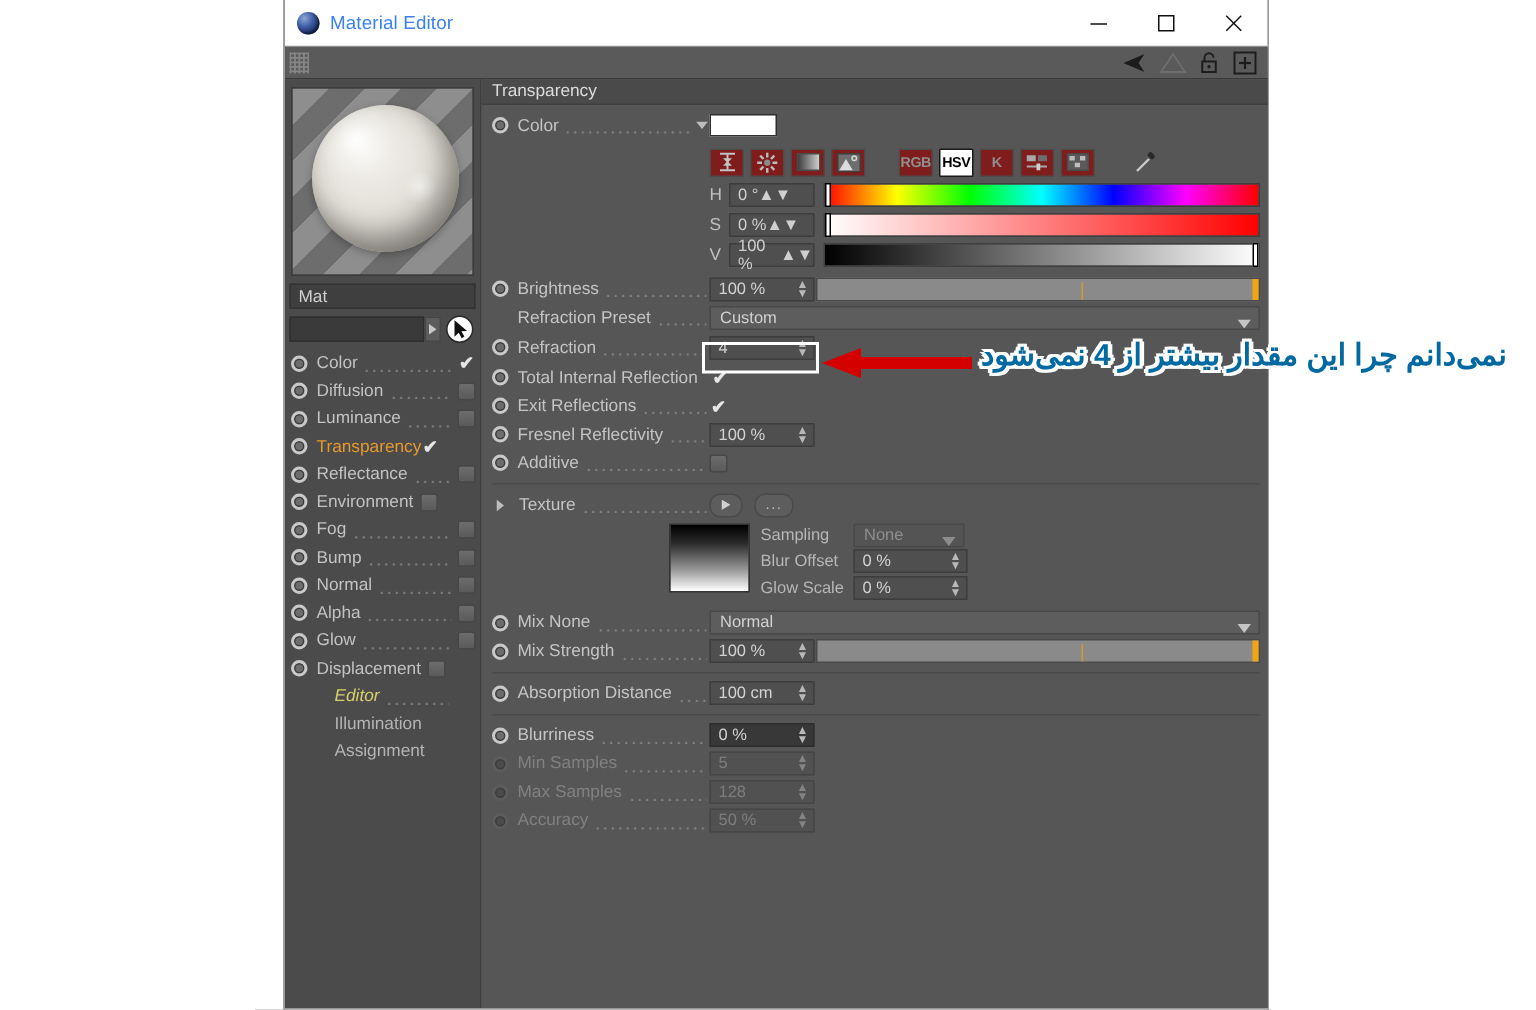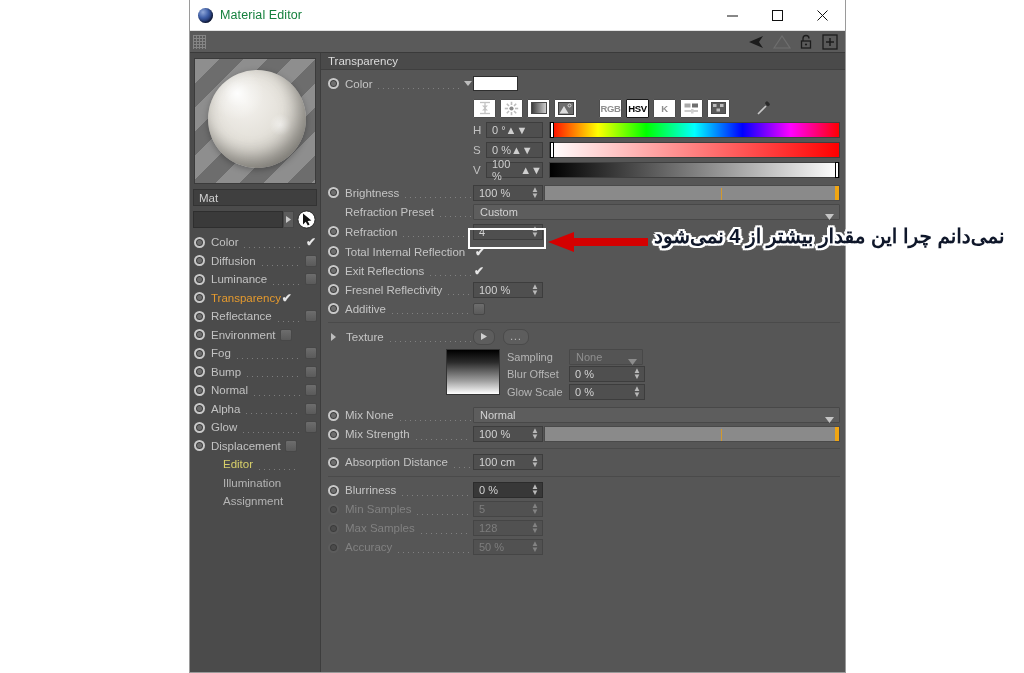--- a/index.html
+++ b/index.html
@@ -25,21 +25,21 @@
     height: 31px; background: #ffffff; flex: 0 0 31px;
     display: flex; align-items: center;
     border-bottom: 1px solid #e2e2e2;
   }
   .tb-icon { width: 30px; display: flex; align-items: center; justify-content: center; }
   .tb-sphere {
     width: 15px; height: 15px; border-radius: 50%;
     background: radial-gradient(circle at 33% 28%, #8fa7d8 0%, #3f5fa8 38%, #1d2f63 70%, #0e1736 100%);
     box-shadow: inset -1px -1px 2px rgba(0,0,0,.5);
   }
-  .tb-title { font-size: 12.5px; color: #15803d; letter-spacing: .1px; }
+  .tb-title { font-size: 12.5px; color: #3b82f6; letter-spacing: .1px; }
   .tb-spacer { flex: 1; }
   .tb-btn {
     width: 45px; height: 31px; display: flex; align-items: center; justify-content: center;
     color: #111; font-size: 13px;
   }
   .tb-btn svg { display:block; }
 
   
   .toolstrip {
     height: 22px; flex: 0 0 22px; background: #5a5a5a;
@@ -108,21 +108,21 @@
     width: 11px; height: 11px; border-radius: 50%;
     border: 2px solid #7b7b7b; background: #4f4f4f; flex: 0 0 11px;
     box-shadow: inset 0 0 0 1px #3c3c3c;
   }
   .radio.on { border-color: #c9c9c9; background: #6d6d6d; }
   .radio.dim { border-color: #5c5c5c; background: #4b4b4b; }
   .chan-label {
     margin-left: 6px; font-size: 11.5px; color: #c2c2c2; white-space: nowrap;
   }
   .chan-label.accent { color: #e59a2e; }
-  .chan-label.editor { color: #d8d06a; }
+  .chan-label.editor { color: #d8d06a; font-style: italic; }
   .chan-label.sub { color: #b4b4b4; }
   .dots {
     flex: 1; margin: 0 4px; height: 11px; overflow: hidden;
     background-image: radial-gradient(circle, #8a8a8a 0.8px, transparent 1px);
     background-size: 5px 11px; background-position: 0 5px; background-repeat: repeat-x;
     opacity: .8;
   }
   .cbox {
     width: 12px; height: 12px; flex: 0 0 12px; border-radius: 2px;
     background: linear-gradient(#6d6d6d, #5a5a5a); border: 1px solid #474747;
@@ -205,21 +205,21 @@
   .bar-h { background: linear-gradient(to right,
       #ff0000 0%, #ffff00 16.6%, #00ff00 33.3%, #00ffff 50%, #0000ff 66.6%, #ff00ff 83.3%, #ff0000 100%); }
   .bar-s { background: linear-gradient(to right, #ffffff 0%, #ff0000 100%); }
   .bar-v { background: linear-gradient(to right, #000000 0%, #ffffff 100%); }
 
   .modebar { display: flex; align-items: center; height: 24px; }
   .mbtn {
     width: 23px; height: 19px; margin-right: 4px;
     display: flex; align-items: center; justify-content: center;
     color: #8f8f8f; font-size: 9.5px; font-weight: 700; letter-spacing: -.3px;
-    background: #ffffff; border: 1px solid #4c4c4c; border-radius: 1px;
+    background: #7f1d1d; border: 1px solid #4c4c4c; border-radius: 1px;
   }
   .mbtn.flat { background: transparent; border-color: transparent; }
   .mbtn.active { background: #ffffff; color: #000; border: 1px solid #1a1a1a; }
   .mbtn svg { display:block; }
   .mb-gap { width: 18px; }
 
   .hr { height: 1px; background: #4a4a4a; margin: 4px 0 4px 0; }
 
   .texrow { display: flex; align-items: center; }
   .texbtn {
@@ -247,21 +247,21 @@
   .tflab { width: 62px; flex: 0 0 62px; color: #b6b6b6; font-size: 11px; }
 
   
   .anno-box {
     position: absolute; left: 468px; top: 228px; width: 78px; height: 21px;
     border: 2px solid #ffffff; pointer-events: none;
   }
   .anno-arrow { position: absolute; left: 548px; top: 231px; }
   .anno-text {
     position: absolute; left: 654px; top: 224px;
-    font-size: 20px; font-weight: 700; color: #0f172a;
+    font-size: 20px; font-weight: 700; color: #0369a1;
     direction: rtl; white-space: nowrap;
     text-shadow:
       -2px -2px 0 #fff, 2px -2px 0 #fff, -2px 2px 0 #fff, 2px 2px 0 #fff,
       -2px 0 0 #fff, 2px 0 0 #fff, 0 -2px 0 #fff, 0 2px 0 #fff,
       -3px 0 0 #fff, 3px 0 0 #fff;
   }
 </style>
 </head>
 <body>
 

